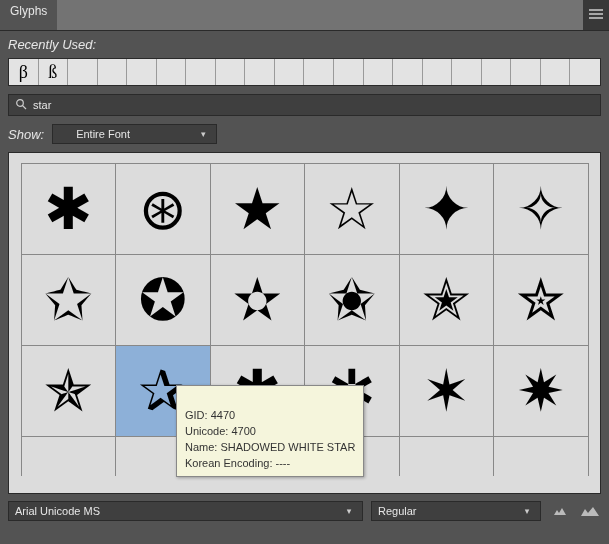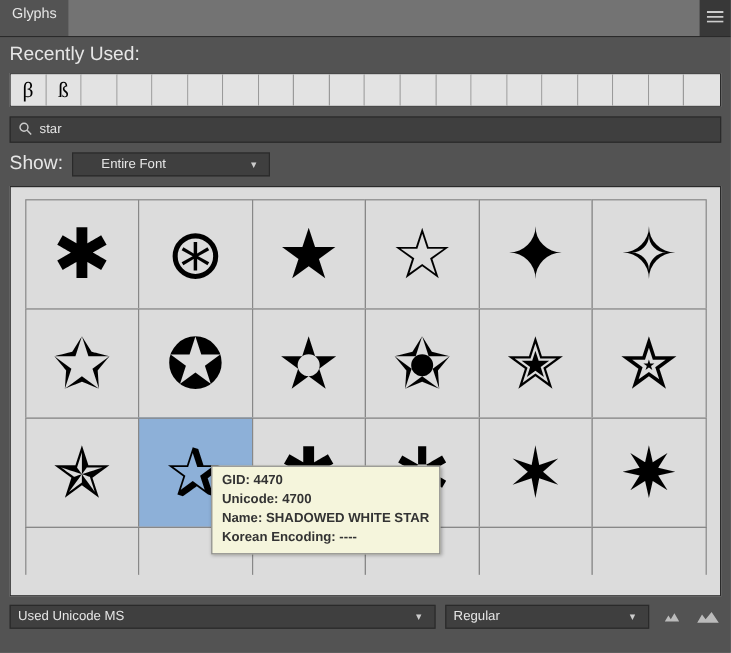--- a/index.html
+++ b/index.html
@@ -39,21 +39,21 @@
     width: 26px;
     display: flex;
     align-items: center;
     justify-content: center;
     color: #ccc;
     background: #383838;
   }
   .section {
     padding: 6px 8px 2px 8px;
   }
-  .label { font-size: 16px; color: #e6e6e6; }
+  .label { font-size: 13px; color: #e6e6e6; font-style: italic; }
   .recent-row {
     margin: 4px 8px 8px 8px;
     display: flex;
     height: 28px;
     border: 1px solid #2a2a2a;
     background: #e3e3e3;
   }
   .recent-cell {
     width: 30px;
     border-right: 1px solid #9a9a9a;
@@ -141,28 +141,27 @@
     position: relative;
   }
   .glyph-cell.row4 { height: 40px; font-size: 0; border-bottom: none; }
   .glyph-cell.selected { background: #8db0d8; }
   .tooltip {
     position: absolute;
     left: 167px;
     top: 232px;
     background: #f5f5dc;
     border: 1px solid #888;
-    padding: 4px 8px 4px 8px;
+    padding: 22px 8px 4px 8px;
     font-size: 11px;
     color: #333;
     font-family: Tahoma, "Segoe UI", sans-serif;
     line-height: 1.45;
     white-space: nowrap;
     box-shadow: 1px 1px 3px rgba(0,0,0,0.3);
-    font-weight: bold;
   }
   .bottom-bar {
     margin: 6px 8px 6px 8px;
     display: flex;
     align-items: center;
     gap: 8px;
     height: 22px;
   }
   .font-dropdown { flex: 1; }
   .style-dropdown { width: 170px; gap: 22px; }
@@ -275,21 +274,21 @@
     <div class="tooltip">
       <div><span>GID:</span> <span>4470</span></div>
       <div><span>Unicode:</span> <span>4700</span></div>
       <div><span>Name:</span> <span>SHADOWED WHITE STAR</span></div>
       <div><span>Korean Encoding:</span> <span>----</span></div>
     </div>
   </div>
 
   <div class="bottom-bar">
     <div class="dropdown font-dropdown">
-      <span class="dd-text">Used Unicode MS</span>
+      <span class="dd-text">Arial Unicode MS</span>
       <span class="dd-arrow">▾</span>
     </div>
     <div class="dropdown style-dropdown">
       <span class="dd-text">Regular</span>
       <span class="dd-arrow">▾</span>
     </div>
     <div class="zoom-btn">
       <span class="mountain-small">
         <svg width="14" height="9" viewBox="0 0 14 9">
             <path d="M1 8 L4 3 L6 6 L9 1 L13 8 Z" fill="#bbb"></path>

